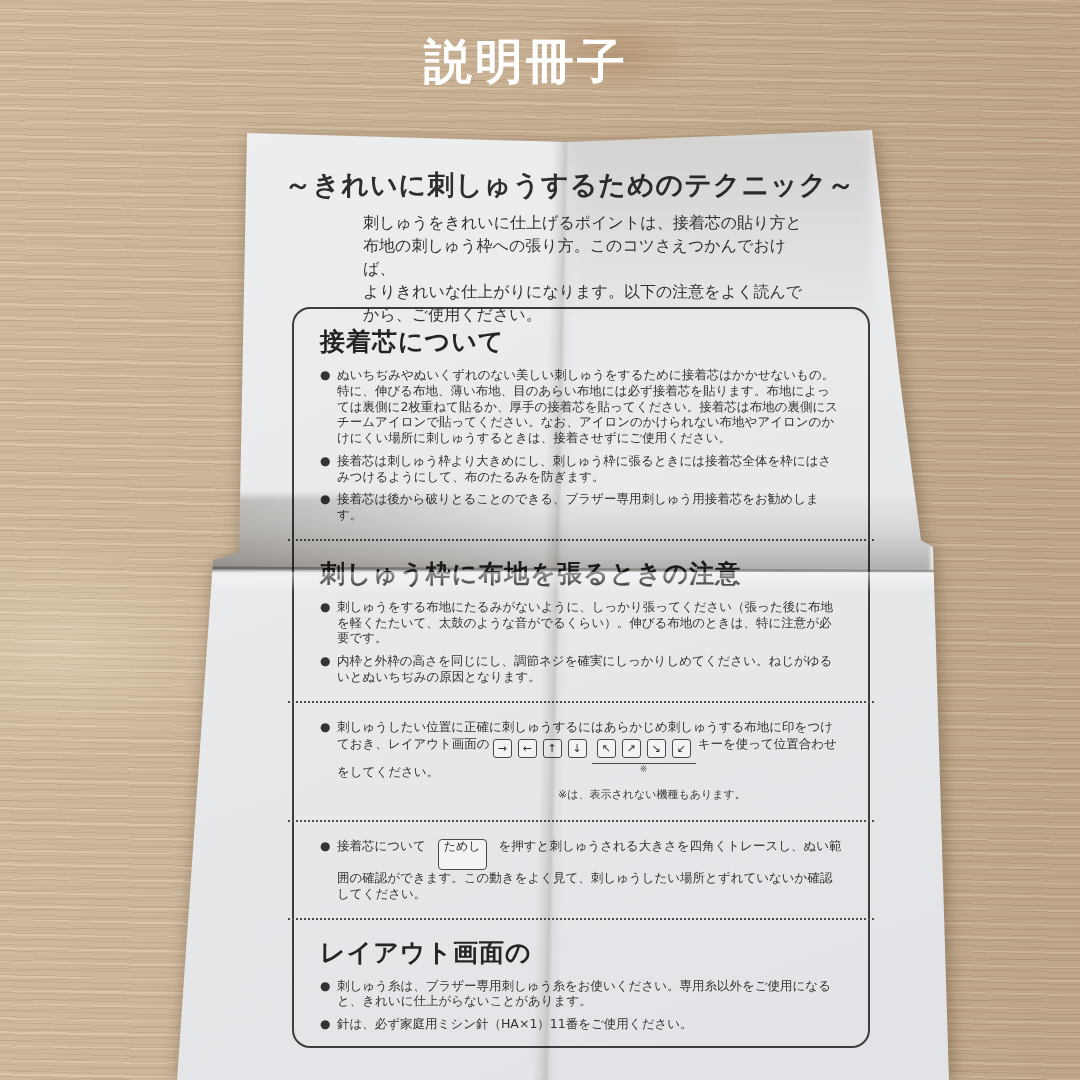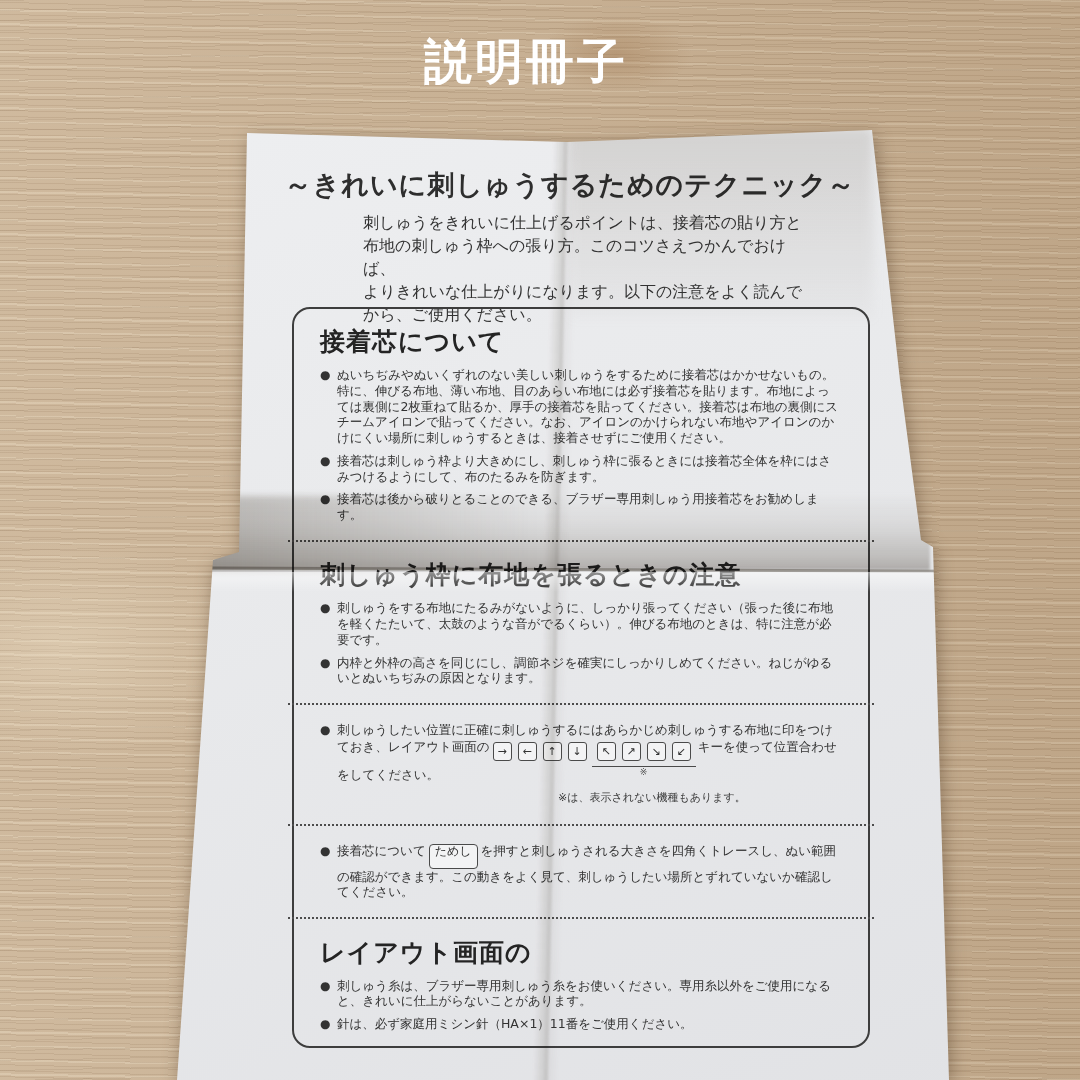--- a/index.html
+++ b/index.html
@@ -54,21 +54,21 @@
   .key{
     display:inline-flex;align-items:center;justify-content:center;
     width:17px;height:17px;border:1.5px solid #4a4a4a;border-radius:3px;
     margin:0 3px;font-size:11px;line-height:1;vertical-align:-4px;background:rgba(255,255,255,.5);
   }
   .diag-group{position:relative;display:inline-block;border-bottom:1.5px solid #4a4a4a;padding:2px 2px 5px;margin:0 2px;}
   .note-mark{position:absolute;top:calc(100% + 1px);left:50%;transform:translateX(-50%);font-size:9px;color:#555;}
   .note-line{font-size:11px;color:#3a3a3a;margin:6px 0 2px 238px;}
   .tameshi{
     display:inline-block;border:1.5px solid #4a4a4a;border-radius:4px;
-    padding:0 5px 9px;margin:0 3px;font-size:12px;line-height:1.15;background:rgba(255,255,255,.5);
+    padding:0 5px 15px;margin:0 12px;font-size:12px;line-height:1.15;background:rgba(255,255,255,.5);
   }
   
   .shade{position:absolute;pointer-events:none;mix-blend-mode:multiply;z-index:5;}
   .shine{position:absolute;pointer-events:none;z-index:5;}
   .shade-top-right{left:570px;top:128px;width:303px;height:190px;filter:blur(6px);
     background:linear-gradient(to bottom,rgba(168,160,150,.30),rgba(168,160,150,.04));}
   .fold-v{left:553px;top:126px;width:26px;height:958px;transform:rotate(1.2deg);transform-origin:top center;filter:blur(1px);
     background:linear-gradient(to right,rgba(131,123,112,0) 0%,rgba(131,123,112,.18) 40%,rgba(110,102,92,.26) 50%,rgba(131,123,112,.06) 62%,rgba(131,123,112,0) 100%);}
   .fold-h-band{left:178px;top:492px;width:752px;height:78px;filter:blur(1.5px);
     background:linear-gradient(to bottom,rgba(118,108,96,0) 0%,rgba(118,108,96,.12) 45%,rgba(105,95,83,.30) 85%,rgba(98,88,76,.40) 100%);}

